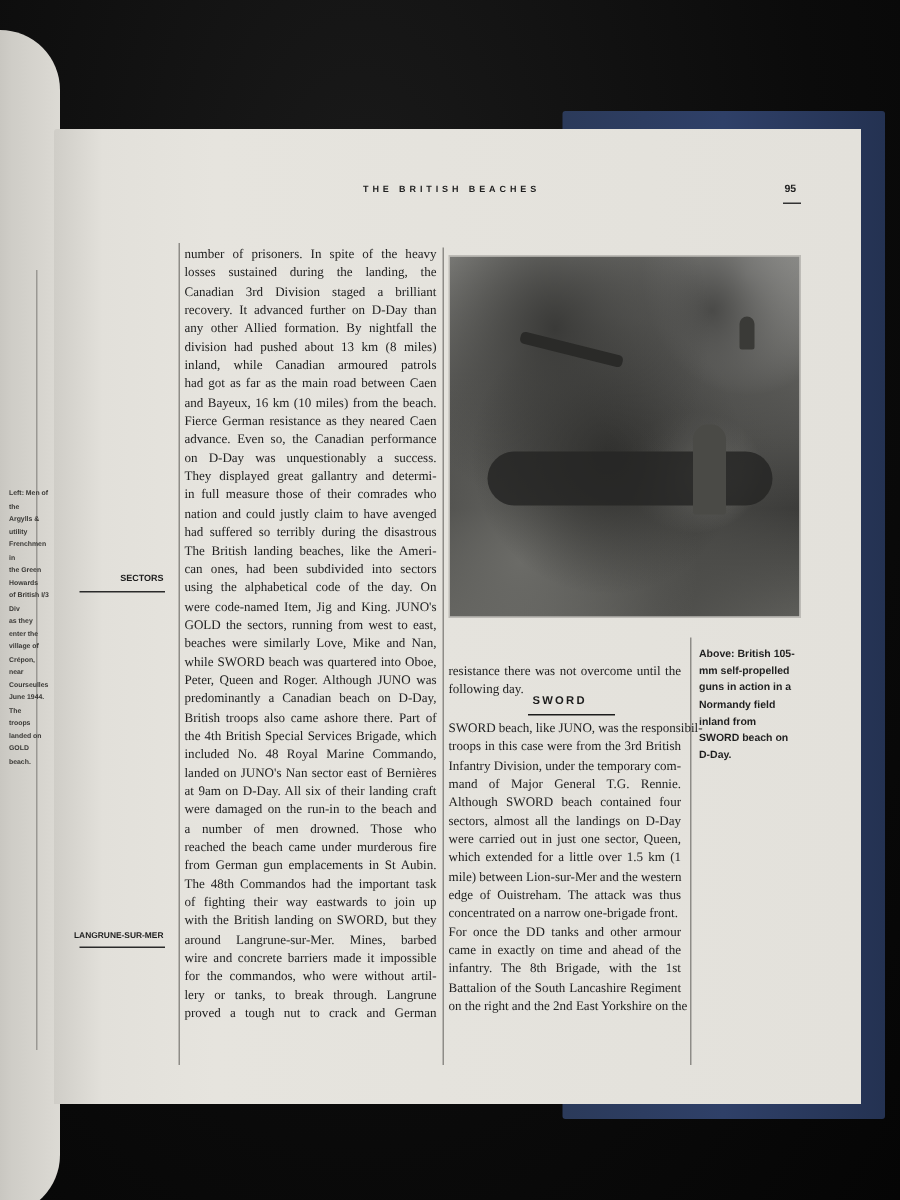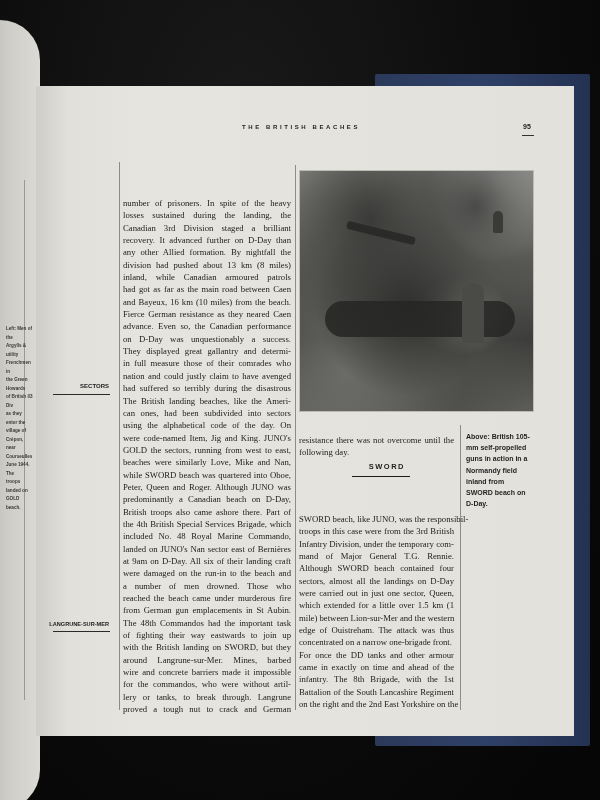--- a/index.html
+++ b/index.html
@@ -54,21 +54,21 @@
   .col-rule { position: absolute; width: 1px; background: #8e8c87; }
 
   .side-head {
     position: absolute; font-family: "Liberation Sans", sans-serif;
     font-size: 6px; font-weight: bold; color: #1c1c1c; text-align: right;
   }
   .side-rule { position: absolute; height: 1.2px; background: #2a2a2a; }
 
   .col {
     position: absolute; font-size: 8.7px; line-height: 12.35px; color: #222;
-    text-align: justify; text-align-last: justify; margin-top: 34px;
+    text-align: justify; text-align-last: justify;
   }
   .col .line { display: block; white-space: nowrap; text-align-last: justify; text-align: justify; }
   .col .line.last { text-align-last: left; }
 
   .photo {
     position: absolute; left: 299px; top: 170px; width: 233px; height: 240px;
     background:
       radial-gradient(ellipse at 30% 20%, #3a3a38 0%, transparent 45%),
       radial-gradient(ellipse at 75% 15%, #4a4a48 0%, transparent 40%),
       radial-gradient(ellipse at 85% 5%, #c9c9c6 0%, transparent 25%),
@@ -83,21 +83,21 @@
   .photo .track { position:absolute; left: 25px; top: 130px; width: 190px; height: 36px; background:#262624; border-radius: 18px; opacity:.85; }
   .photo .man { position:absolute; left: 162px; top: 112px; width: 22px; height: 60px; background:#4a4a46; border-radius: 10px 10px 2px 2px; }
   .photo .man2 { position:absolute; left: 193px; top: 40px; width: 10px; height: 22px; background:#3a3a37; border-radius: 6px 6px 2px 2px; }
 
   .caption {
     position: absolute; left: 466px; top: 431px; width: 66px;
     font-family: "Liberation Sans", sans-serif; font-size: 7px; line-height: 11.2px;
     font-weight: bold; color: #1f1f1f;
   }
   .sub-head {
-    position: absolute; left: 355px; top: 462px; width: 50px; text-align: right;
+    position: absolute; left: 355px; top: 462px; width: 50px; text-align: left;
     font-family: "Liberation Sans", sans-serif; font-size: 7.5px; font-weight: bold;
     letter-spacing: 1.5px; color: #1c1c1c;
   }
   .sub-rule { position: absolute; left: 352px; top: 476px; width: 58px; height: 1.2px; background: #1c1c1c; }
 </style>
 </head>
 <body>
 
 <div class="backdrop"></div>
 <div class="cover"></div>
@@ -181,21 +181,21 @@
 
 <div class="photo" title="British 105-mm self-propelled gun camouflaged with foliage in a Normandy field">
   <div class="gun"></div>
   <div class="track"></div>
   <div class="man"></div>
   <div class="man2"></div>
 </div>
 
 <div class="caption">Above: British 105-mm self-propelled guns in action in a Normandy field inland from SWORD beach on D-Day.</div>
 
-<div class="col" style="left:299px; top:400px; width:155px;" id="colRi">
+<div class="col" style="left:299px; top:441px; width:155px;" id="colRi">
     <span class="line">resistance there was not overcome until the</span>
     <span class="line last">following day.</span>
   </div>
 <div class="sub-head">SWORD</div>
 <div class="sub-rule"></div>
 <div class="col" style="left:299px; top:479px; width:155px;" id="colR">
     <span class="line">SWORD beach, like JUNO, was the responsibil-</span>
     <span class="line">troops in this case were from the 3rd British</span>
     <span class="line">Infantry Division, under the temporary com-</span>
     <span class="line">mand of Major General T.G. Rennie.</span>

